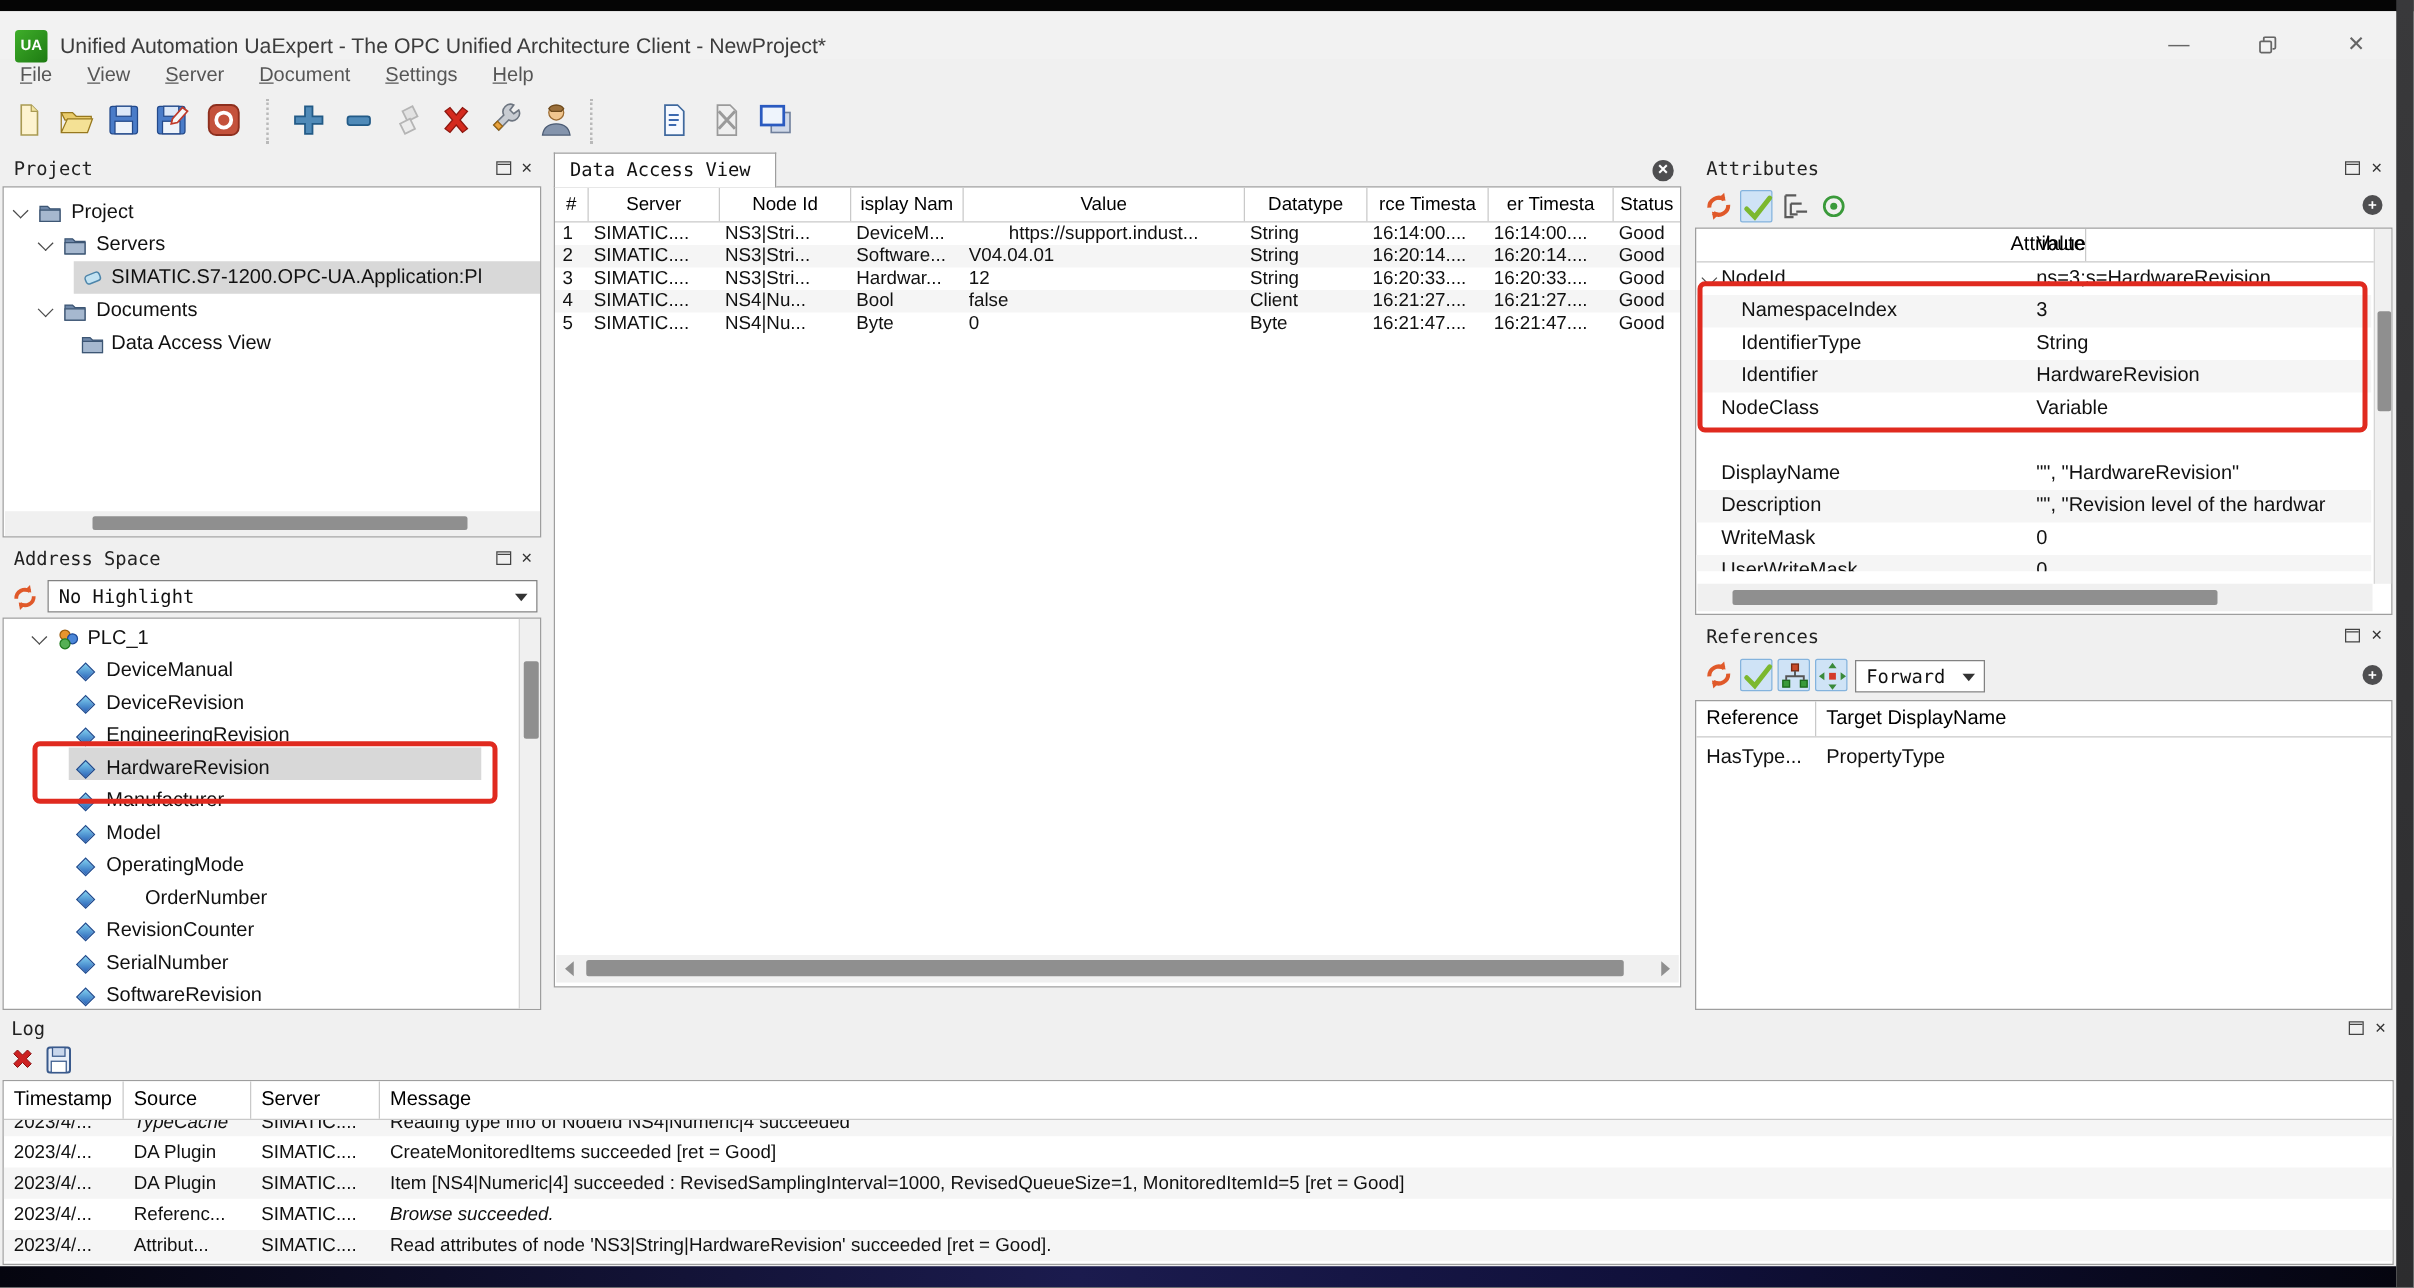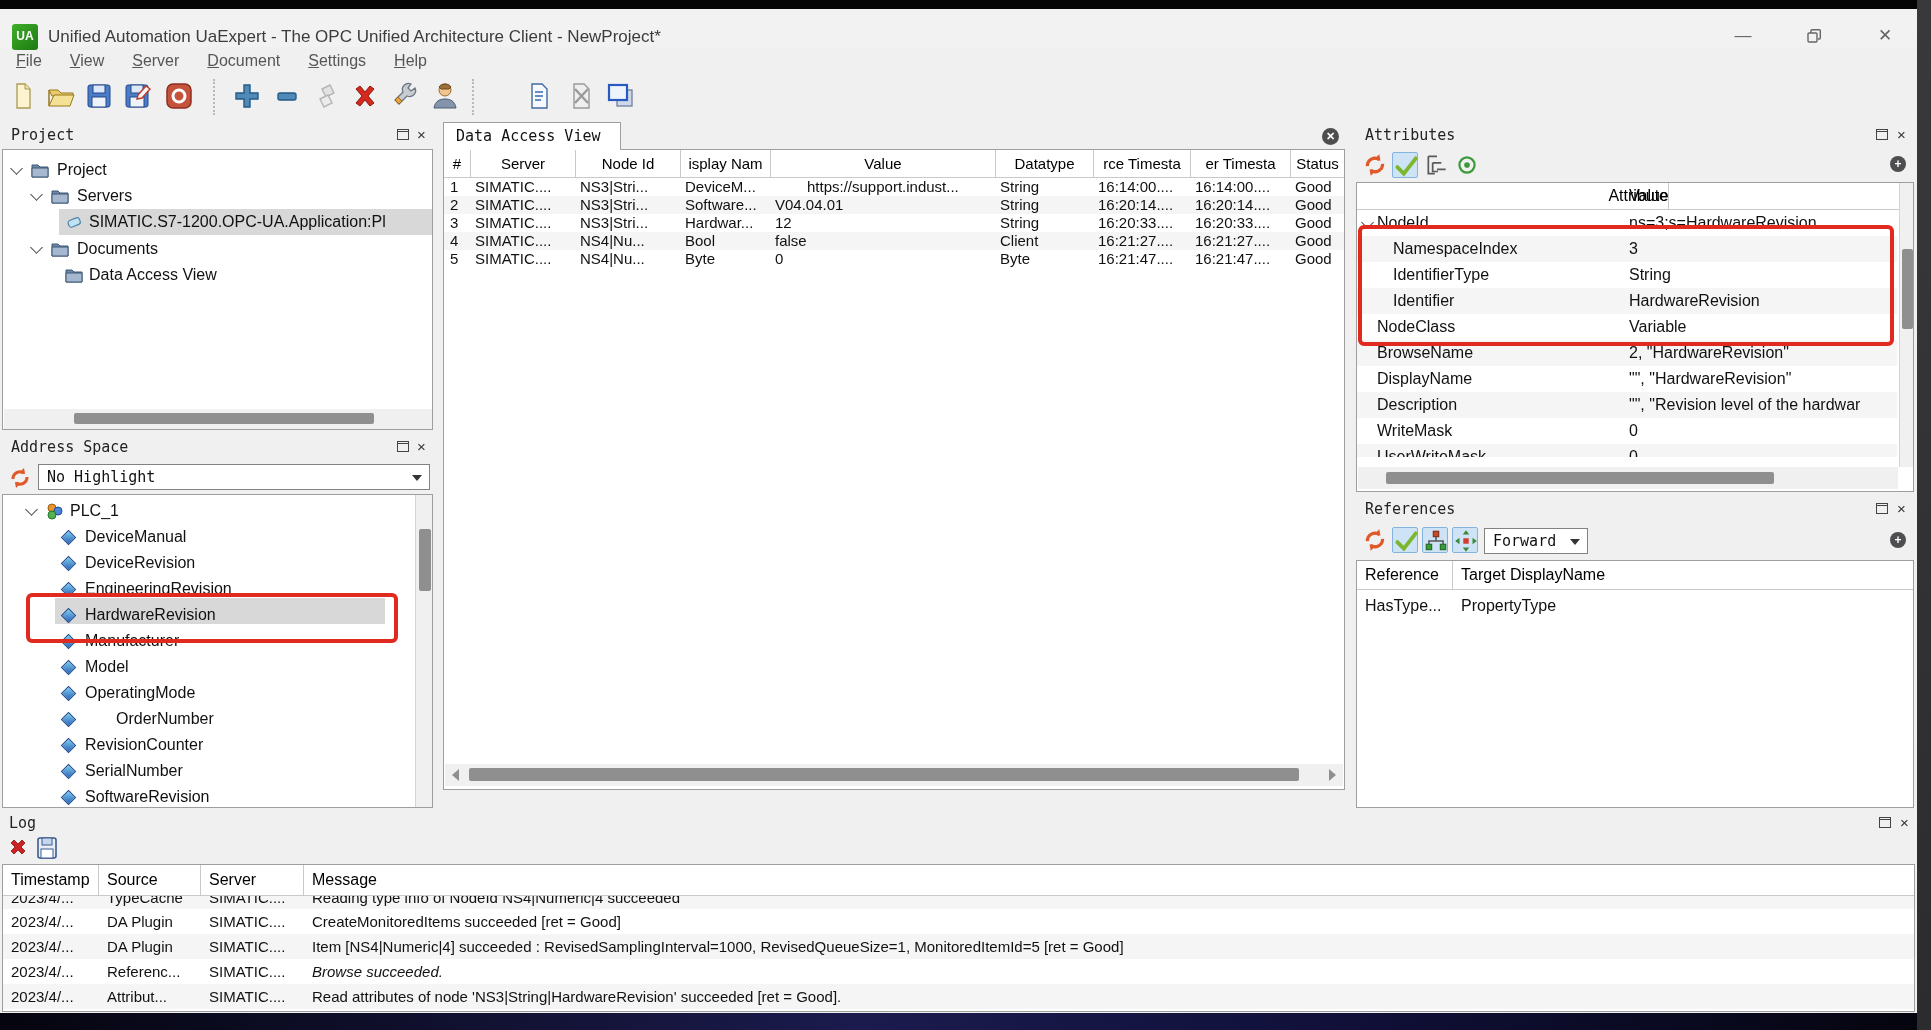--- a/index.html
+++ b/index.html
@@ -427,24 +427,20 @@
       <span style="position:absolute;left:36px;">IdentifierType</span>
       <span style="position:absolute;left:272px;">String</span>
       </div>
     <div class="attr-row stripe" style="left:0;top:105px;width:540px;">
       <span style="position:absolute;left:36px;">Identifier</span>
       <span style="position:absolute;left:272px;">HardwareRevision</span>
       </div>
     <div class="attr-row" style="left:0;top:131px;width:540px;">
       <span style="position:absolute;left:20px;">NodeClass</span>
       <span style="position:absolute;left:272px;">Variable</span>
-      </div>
-    <div class="attr-row stripe" style="left:0;top:157px;width:540px;">
-      <span style="position:absolute;left:20px;">BrowseName</span>
-      <span style="position:absolute;left:272px;">2, "HardwareRevision"</span>
       </div>
     <div class="attr-row stripe" style="left:0;top:209px;width:540px;">
       <span style="position:absolute;left:20px;">Description</span>
       <span style="position:absolute;left:272px;">"", "Revision level of the hardwar</span>
       </div>
     <div class="attr-row" style="left:0;top:183px;width:540px;">
       <span style="position:absolute;left:20px;">DisplayName</span>
       <span style="position:absolute;left:272px;">"", "HardwareRevision"</span>
       </div>
     <div class="attr-row" style="left:0;top:235px;width:540px;">
@@ -530,21 +526,21 @@
   <div class="abs content" style="left:2px;top:864px;width:1913px;height:148px;overflow:hidden;">
     <div class="abs" style="left:0;top:0;width:1911px;height:30px;border-bottom:1px solid #c9c9c9;background:#fff;z-index:2;">
       <div class="hdr-cell" style="left:0;width:96px;height:30px;line-height:30px;text-align:left;padding-left:8px;font-size:16px;">Timestamp</div>
       <div class="hdr-cell" style="left:96px;width:102px;height:30px;line-height:30px;text-align:left;padding-left:8px;font-size:16px;">Source</div>
       <div class="hdr-cell" style="left:198px;width:103px;height:30px;line-height:30px;text-align:left;padding-left:8px;font-size:16px;">Server</div>
       <div class="hdr-cell" style="left:301px;width:1610px;height:30px;line-height:30px;text-align:left;padding-left:8px;font-size:16px;border-right:none;">Message</div>
     </div>
     <div class="log-row stripe" style="left:0;top:31px;width:1911px;height:13px;">
       <div style="margin-top:-11px;">
         <span style="position:absolute;left:8px;">2023/4/...</span>
-        <span style="position:absolute;left:104px;">TypeCache</span>
+        <span style="position:absolute;left:104px;font-style:italic;">TypeCache</span>
         <span style="position:absolute;left:206px;">SIMATIC....</span>
         <span style="position:absolute;left:309px;">Reading type info of NodeId NS4|Numeric|4 succeeded</span>
       </div>
     </div>
     <div class="log-row" style="left:0;top:44px;width:1911px;">
       <span style="position:absolute;left:8px;">2023/4/...</span>
       <span style="position:absolute;left:104px;">DA Plugin</span>
       <span style="position:absolute;left:206px;">SIMATIC....</span>
       <span style="position:absolute;left:309px;">CreateMonitoredItems succeeded [ret = Good]</span>
     </div>

